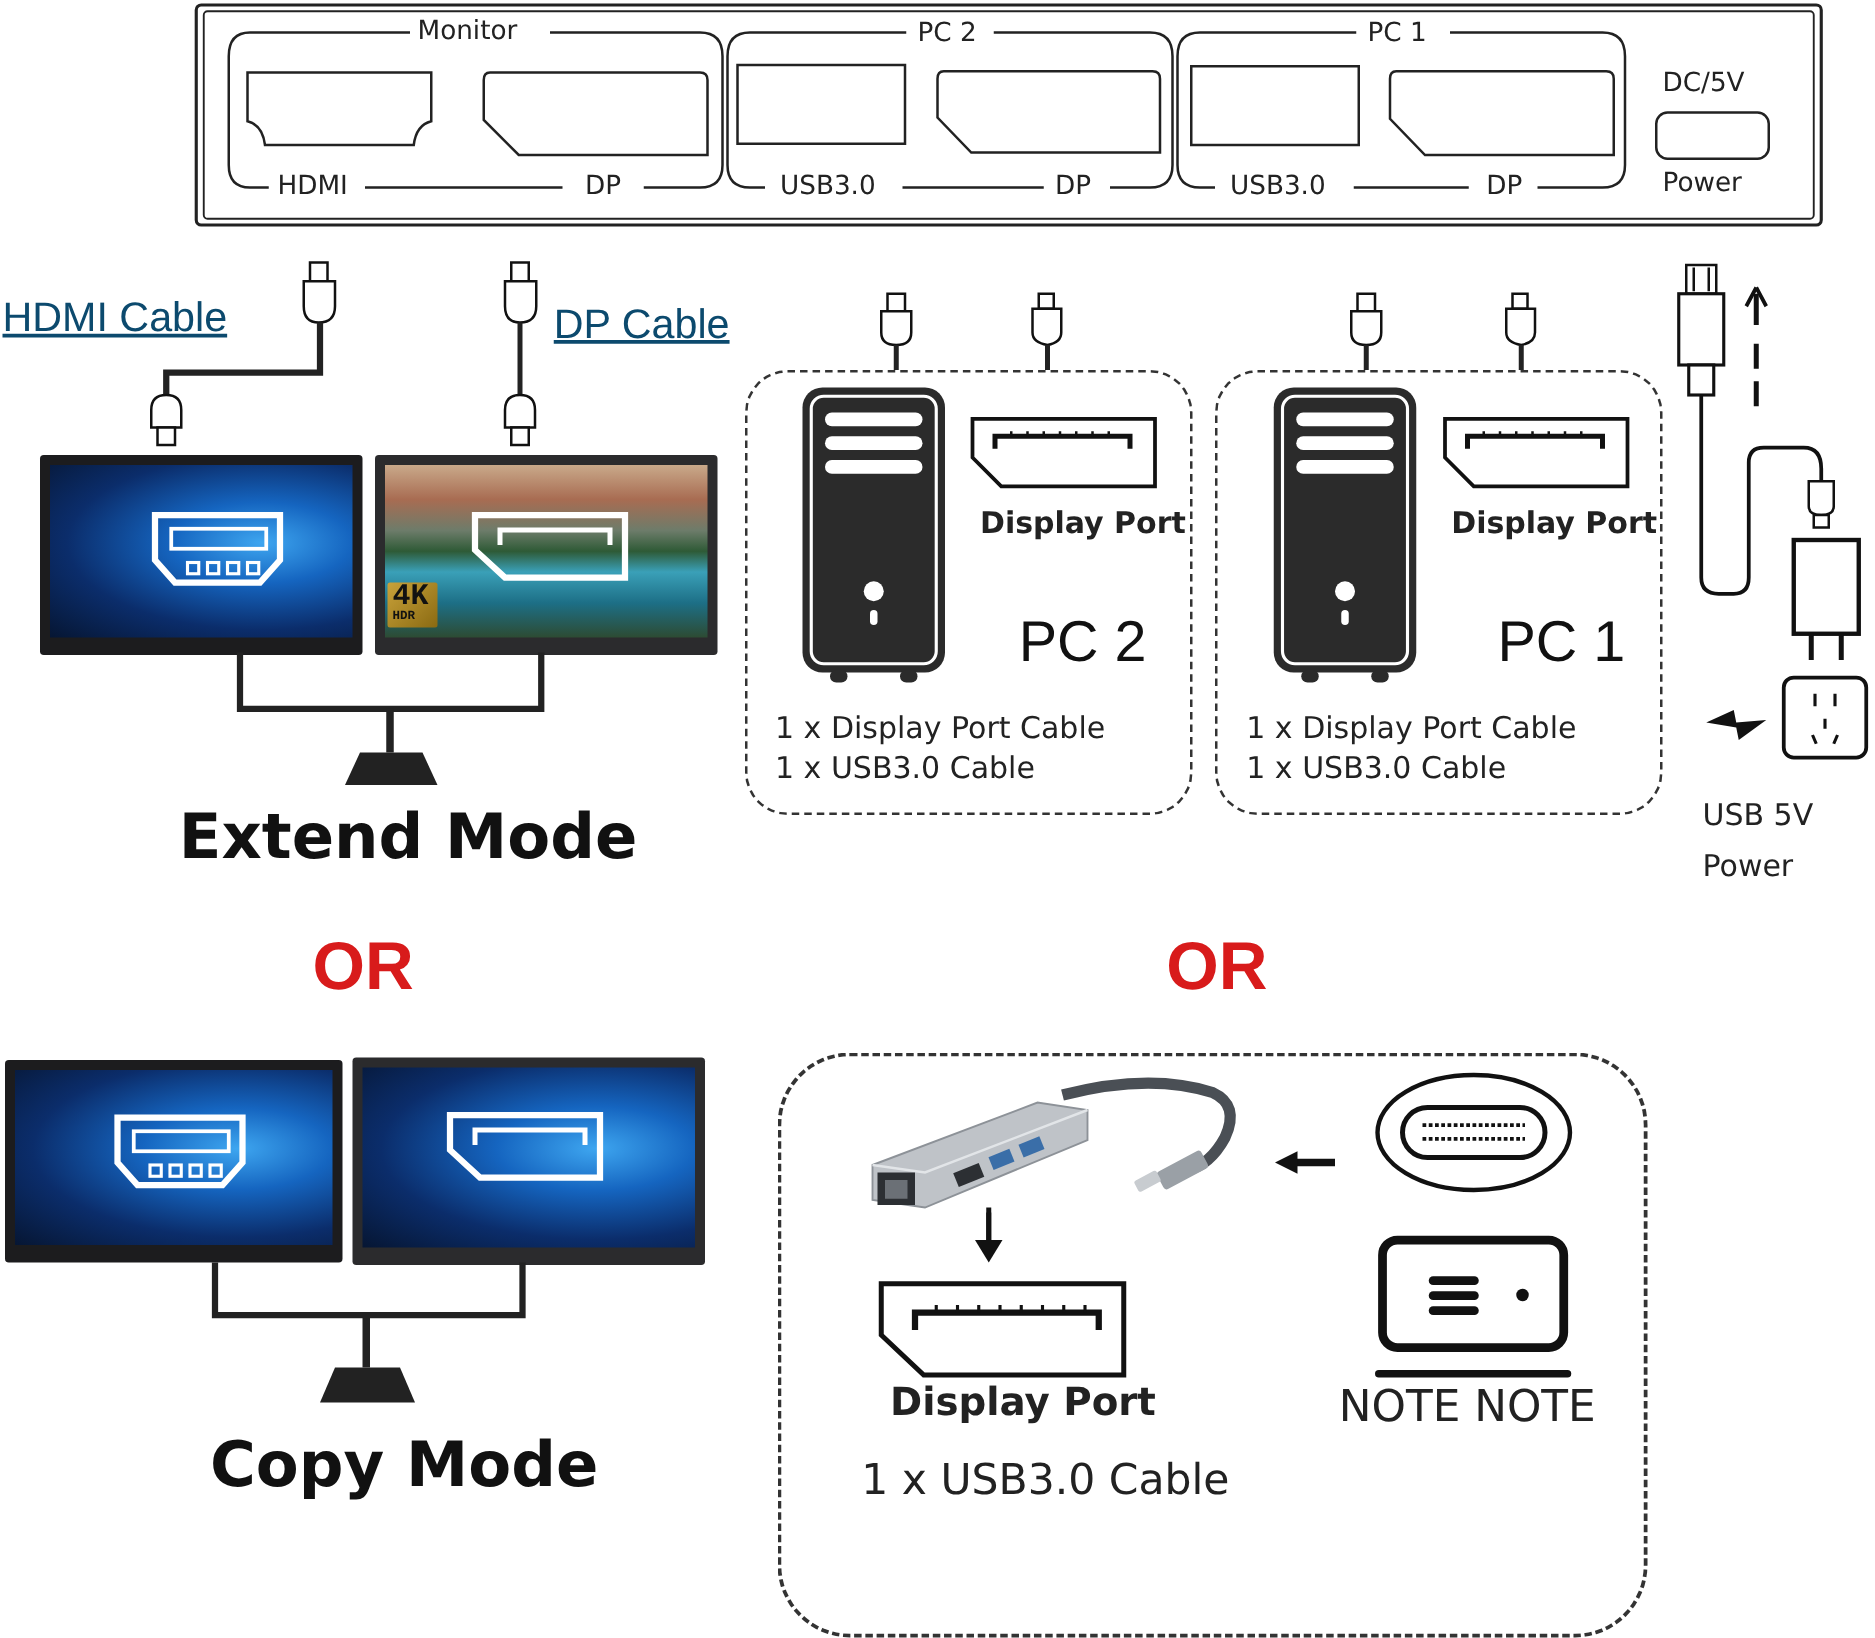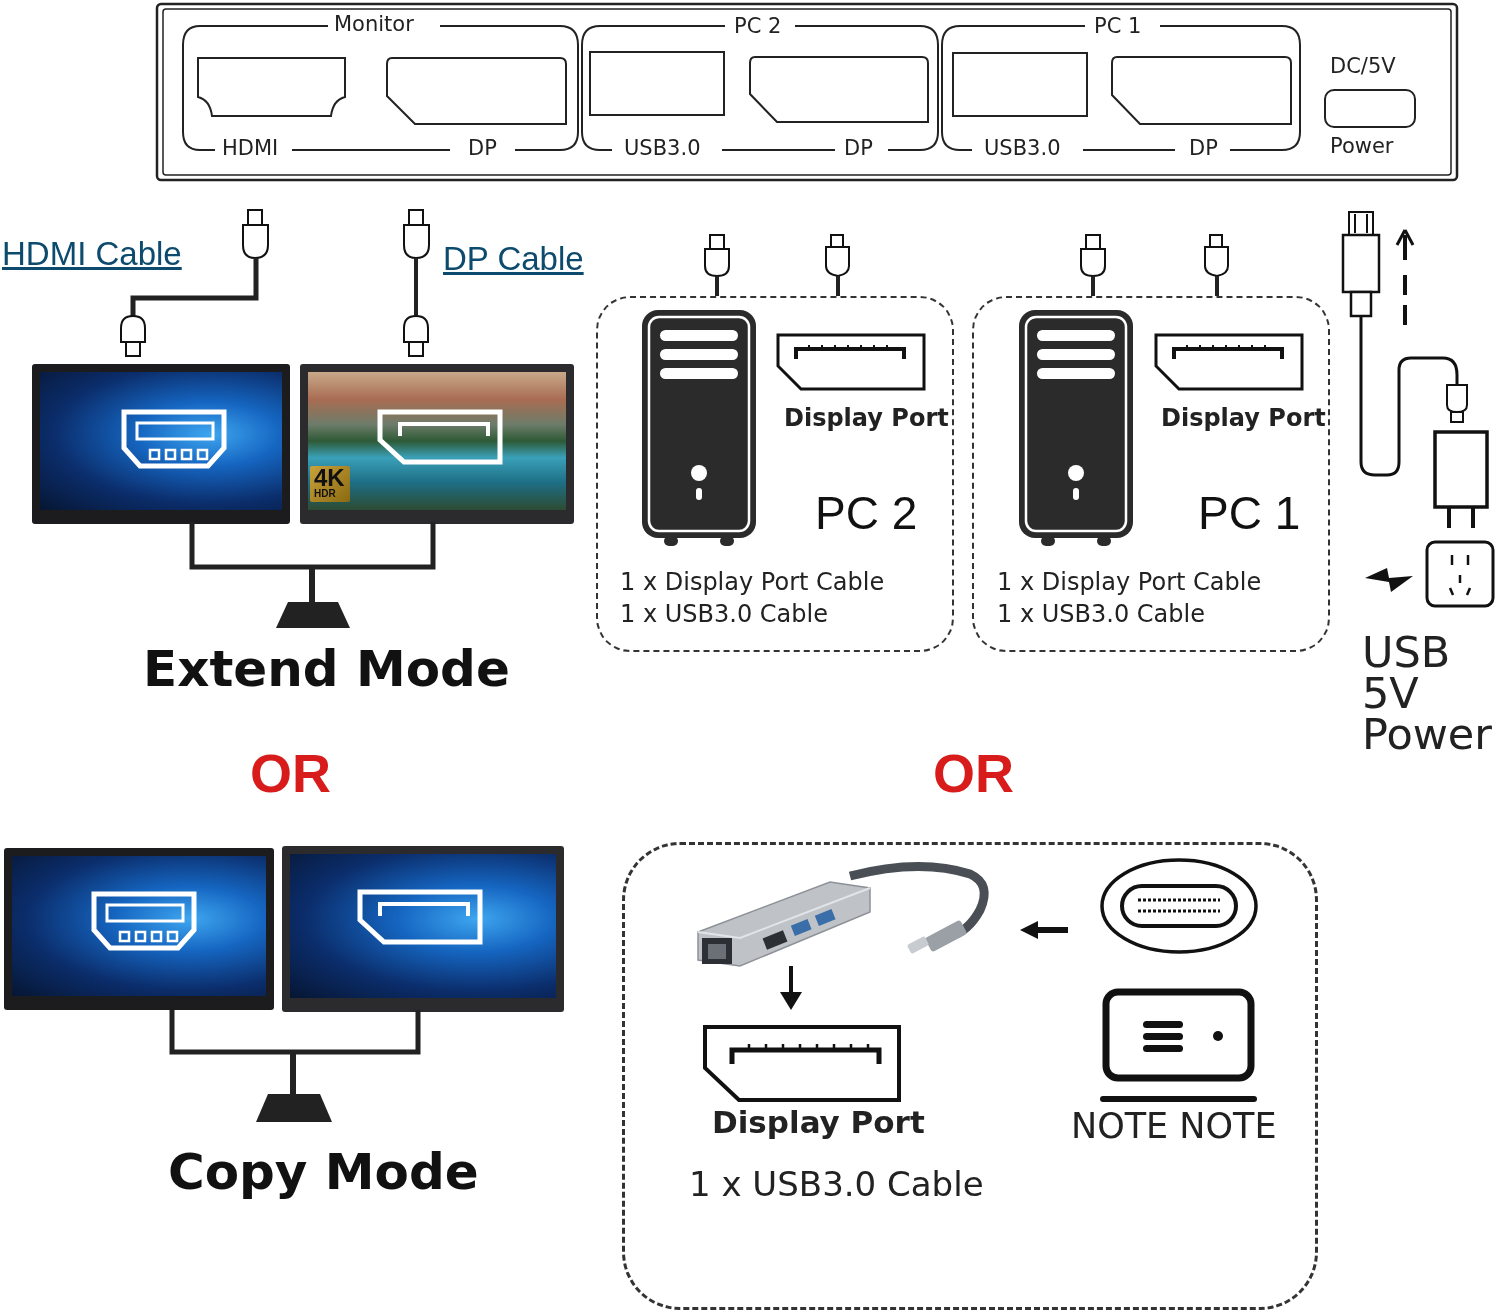--- a/index.html
+++ b/index.html
@@ -8,23 +8,23 @@
   .abs { position:absolute; }
   svg { position:absolute; overflow:visible; }
   .lbl { position:absolute; white-space:nowrap;text-align:right; }
   .panel-lbl { font-family:"DejaVu Sans", sans-serif; font-size:21px; color:#222; background:#fff; padding:0 6px; }
   .cable-lbl { font-size:33px; font-family:"Liberation Sans", sans-serif; color:#0c4a6e;text-decoration:underline; }
   .dp-lbl { font-family:"DejaVu Sans", sans-serif; font-size:24px; font-weight:bold; color:#222; }
   .pc-lbl { font-size:46px; font-family:"Liberation Sans", sans-serif; color:#111; }
   .req { font-family:"DejaVu Sans", sans-serif; font-size:24px; color:#222; line-height:32px; }
   .mode { font-family:"DejaVu Sans", sans-serif; font-weight:bold; font-size:50px; color:#111; }
   .or { font-family:"Liberation Sans", sans-serif; font-weight:bold; font-size:54px; }
-  .big-lbl { font-size:43px; font-family:"DejaVu Sans", sans-serif; color:#222; }
+  .big-lbl { font-size:24px; font-family:"DejaVu Sans", sans-serif; color:#222; }
   .big-req { font-family:"DejaVu Sans", sans-serif; font-size:34px; color:#222; line-height:45px; }
-  .monitor { position:absolute; background:#1c1c1e; border-radius:3px; }
+  .monitor { position:absolute; background:#1c1c1e; border-radius:3px;font-family:Liberation Mono, monospace; }
   .screen { position:absolute; left:8px; top:8px; right:8px; bottom:14px; overflow:hidden; }
   .win-bg { background:radial-gradient(ellipse at 70% 45%, #3ea6f0 0%, #1565c0 30%, #0b2d6b 65%, #061633 100%); }
   .lake-bg { background:linear-gradient(180deg,#c9a98a 0%,#a86c52 20%,#6d7c6a 38%,#2e5a36 50%,#3aa0b8 62%,#1d6f86 80%,#2d4b33 100%); }
 </style>
 </head>
 <body>
 
 <div>
   <svg width="1500" height="190" style="left:0;top:0">
     <rect x="157" y="4" width="1300" height="176" rx="4" fill="none" stroke="#222" stroke-width="2.5"></rect>

